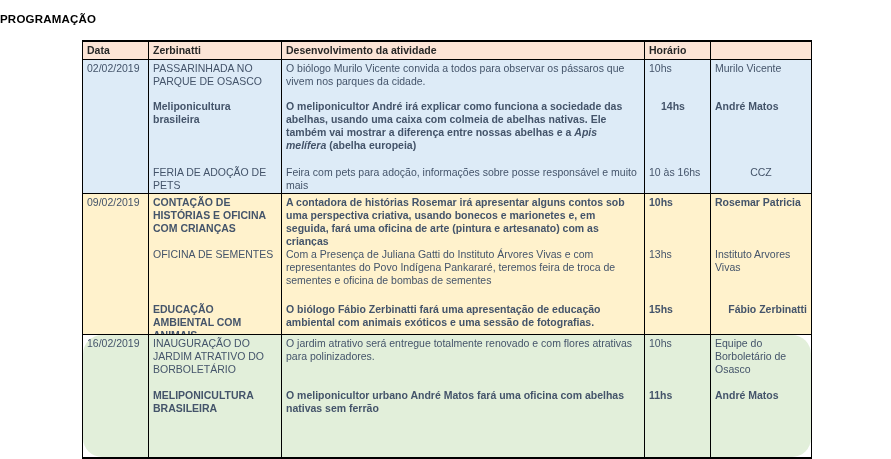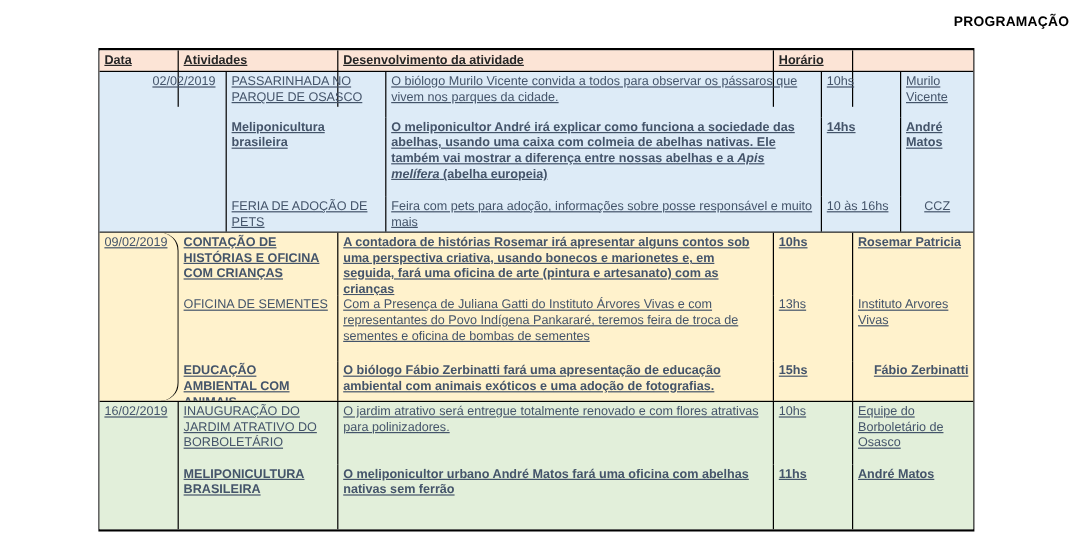--- a/index.html
+++ b/index.html
@@ -3,101 +3,100 @@
 <meta charset="utf-8">
 <style>
   html,body{
     margin:0;padding:0;background:#ffffff;
     width:891px;height:459px;overflow:hidden;
     font-family:"Liberation Sans",sans-serif;
   }
   .page{position:relative;width:891px;height:459px;background:#ffffff;}
   .title{
     position:absolute;top:13px;left:0;width:891px;
-    text-align:right;font-weight:bold;font-size:11.5px;
+    text-align:left;font-weight:bold;font-size:11.5px;
     color:#000000;letter-spacing:.2px;
   }
   .table{
     position:absolute;left:82px;top:40px;width:730px;
     box-sizing:border-box;
     border:1.5px solid #000;border-top-width:2px;border-bottom-width:2px;
     background:#fff;
   }
   .grid-cols{
     display:grid;
     grid-template-columns:66px 133px 363px 66px 1fr;
-    text-decoration:underline;
   }
   .header-row{
     height:17px;background:#FCE4D6;
     border-bottom:1.5px solid #000;
     font-weight:bold;color:#262626;
   }
   .hcell{
     padding:1px 4px;font-size:10.5px;line-height:14px;
     border-right:1px solid #000;box-sizing:border-box;
     white-space:nowrap;overflow:hidden;
   }
   .hcell:last-child{border-right:none;margin-top:45px;}
   .section{border-bottom:1px solid #000;color:#44546A;}
   .section:last-child{border-bottom:none;}
-  .sec0{height:133px;padding-left:40px;}
+  .sec0{height:133px;}
   .sec1{height:140px;}
-  .sec2{height:106px;}
+  .sec2{height:122px;border-radius:19px;}
   .cell{
     padding:2px 4px;font-size:10.5px;line-height:13px;
     border-right:1px solid #000;box-sizing:border-box;
     overflow:hidden;
   }
   .cell.c5{border-right:none;}
   .bold{font-weight:bold;}
   .it{font-style:italic;}
 </style>
 </head>
 <body>
 
 <div class="page">
   <div class="title">PROGRAMAÇÃO</div>
 
   <div class="table">
     <div class="header-row grid-cols" id="header-row">
         <div class="hcell">Data</div>
-        <div class="hcell">Atividades</div>
+        <div class="hcell">Zerbinatti</div>
         <div class="hcell">Desenvolvimento da atividade</div>
         <div class="hcell">Horário</div>
         <div class="hcell">Nomes convidados</div>
       </div>
     <div id="sections">
         <div class="section grid-cols sec0" style="background: rgb(221, 235, 247); display: grid; grid-template-rows: 38px 66px 1fr;">
           <div class="cell c1" style="grid-area: 1 / 1 / span 3;">02/02/2019</div>
           <div class="cell c2" style="grid-area: 1 / 2;">PASSARINHADA NO PARQUE DE OSASCO</div>
           <div class="cell c3" style="grid-area: 1 / 3;"><span class="">O biólogo Murilo Vicente convida a todos para observar os pássaros que vivem nos parques da cidade.</span></div>
           <div class="cell c4" style="grid-area: 1 / 4;">10hs</div>
           <div class="cell c5" style="grid-area: 1 / 5;">Murilo Vicente</div>
           <div class="cell c2 bold" style="grid-area: 2 / 2;">Meliponicultura brasileira</div>
           <div class="cell c3 bold" style="grid-area: 2 / 3;"><span class="">O meliponicultor André irá explicar como funciona a sociedade das abelhas, usando uma caixa com colmeia de abelhas nativas. Ele também vai mostrar a diferença entre nossas abelhas e a </span><span class="it">Apis melífera</span><span class=""> (abelha europeia)</span></div>
-          <div class="cell c4 bold" style="grid-area: 2 / 4;">14hs</div>
+          <div class="cell c4 bold" style="grid-area: 2 / 4; margin-left: 12px;">14hs</div>
           <div class="cell c5 bold" style="grid-area: 2 / 5;">André Matos</div>
           <div class="cell c3" style="grid-area: 3 / 3;"><span class="">Feira com pets para adoção, informações sobre posse responsável e muito mais</span></div>
           <div class="cell c2" style="grid-area: 3 / 2;">FERIA DE ADOÇÃO DE PETS</div>
           <div class="cell c4" style="grid-area: 3 / 4;">10 às 16hs</div>
           <div class="cell c5" style="grid-area: 3 / 5; text-align: center;">CCZ</div>
         </div>
         <div class="section grid-cols sec1" style="background: rgb(255, 242, 204); display: grid; grid-template-rows: 52px 55px 1fr;">
-          <div class="cell c1" style="grid-area: 1 / 1 / span 3; border-radius: 15px;">09/02/2019</div>
+          <div class="cell c1" style="grid-area: 1 / 1 / span 3;">09/02/2019</div>
           <div class="cell c2 bold" style="grid-area: 1 / 2;">CONTAÇÃO DE HISTÓRIAS E OFICINA COM CRIANÇAS</div>
           <div class="cell c3 bold" style="grid-area: 1 / 3;"><span class="">A contadora de histórias Rosemar irá apresentar alguns contos sob uma perspectiva criativa, usando bonecos e marionetes e, em seguida, fará uma oficina de arte (pintura e artesanato) com as crianças</span></div>
           <div class="cell c4 bold" style="grid-area: 1 / 4;">10hs</div>
           <div class="cell c5 bold" style="grid-area: 1 / 5;">Rosemar Patricia</div>
           <div class="cell c3" style="grid-area: 2 / 3;"><span class="">Com a Presença de Juliana Gatti do Instituto Árvores Vivas e com representantes do Povo Indígena Pankararé, teremos feira de troca de sementes e oficina de bombas de sementes</span></div>
           <div class="cell c2" style="grid-area: 2 / 2;">OFICINA DE SEMENTES</div>
           <div class="cell c4" style="grid-area: 2 / 4;">13hs</div>
           <div class="cell c5" style="grid-area: 2 / 5;">Instituto Arvores Vivas</div>
           <div class="cell c2 bold" style="grid-area: 3 / 2;">EDUCAÇÃO AMBIENTAL COM ANIMAIS</div>
-          <div class="cell c3 bold" style="grid-area: 3 / 3;"><span class="">O biólogo Fábio Zerbinatti fará uma apresentação de educação ambiental com animais exóticos e uma adoção de fotografias.</span></div>
+          <div class="cell c3 bold" style="grid-area: 3 / 3;"><span class="">O biólogo Fábio Zerbinatti fará uma apresentação de educação ambiental com animais exóticos e uma sessão de fotografias.</span></div>
           <div class="cell c4 bold" style="grid-area: 3 / 4;">15hs</div>
           <div class="cell c5 bold" style="grid-area: 3 / 5; text-align: right;">Fábio Zerbinatti</div>
         </div>
         <div class="section grid-cols sec2" style="background: rgb(226, 239, 218); display: grid; grid-template-rows: 52px 1fr;">
           <div class="cell c1" style="grid-area: 1 / 1 / span 2;">16/02/2019</div>
           <div class="cell c2" style="grid-area: 1 / 2;">INAUGURAÇÃO DO JARDIM ATRATIVO DO BORBOLETÁRIO</div>
           <div class="cell c3" style="grid-area: 1 / 3;"><span class="">O jardim atrativo será entregue totalmente renovado e com flores atrativas para polinizadores.</span></div>
           <div class="cell c4" style="grid-area: 1 / 4;">10hs</div>
           <div class="cell c5" style="grid-area: 1 / 5;">Equipe do Borboletário de Osasco</div>
           <div class="cell c2 bold" style="grid-area: 2 / 2;">MELIPONICULTURA BRASILEIRA</div>

